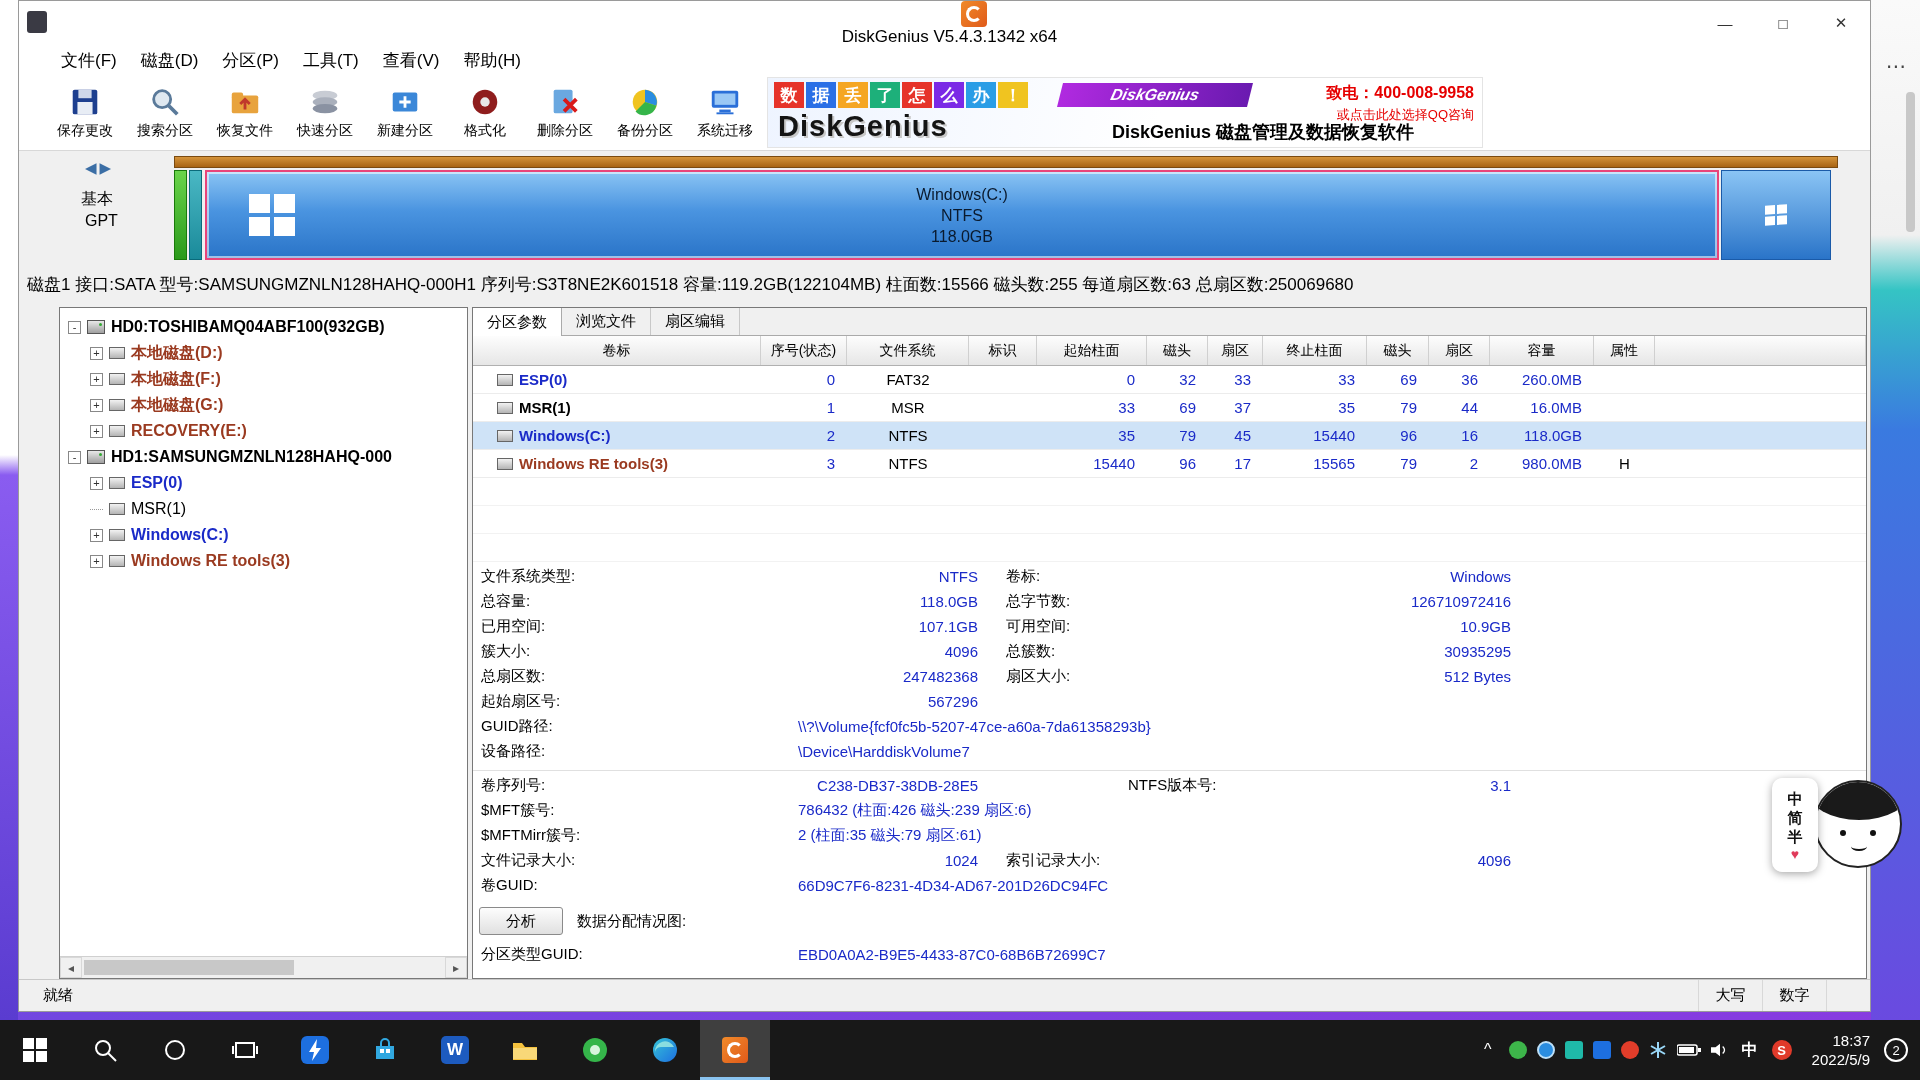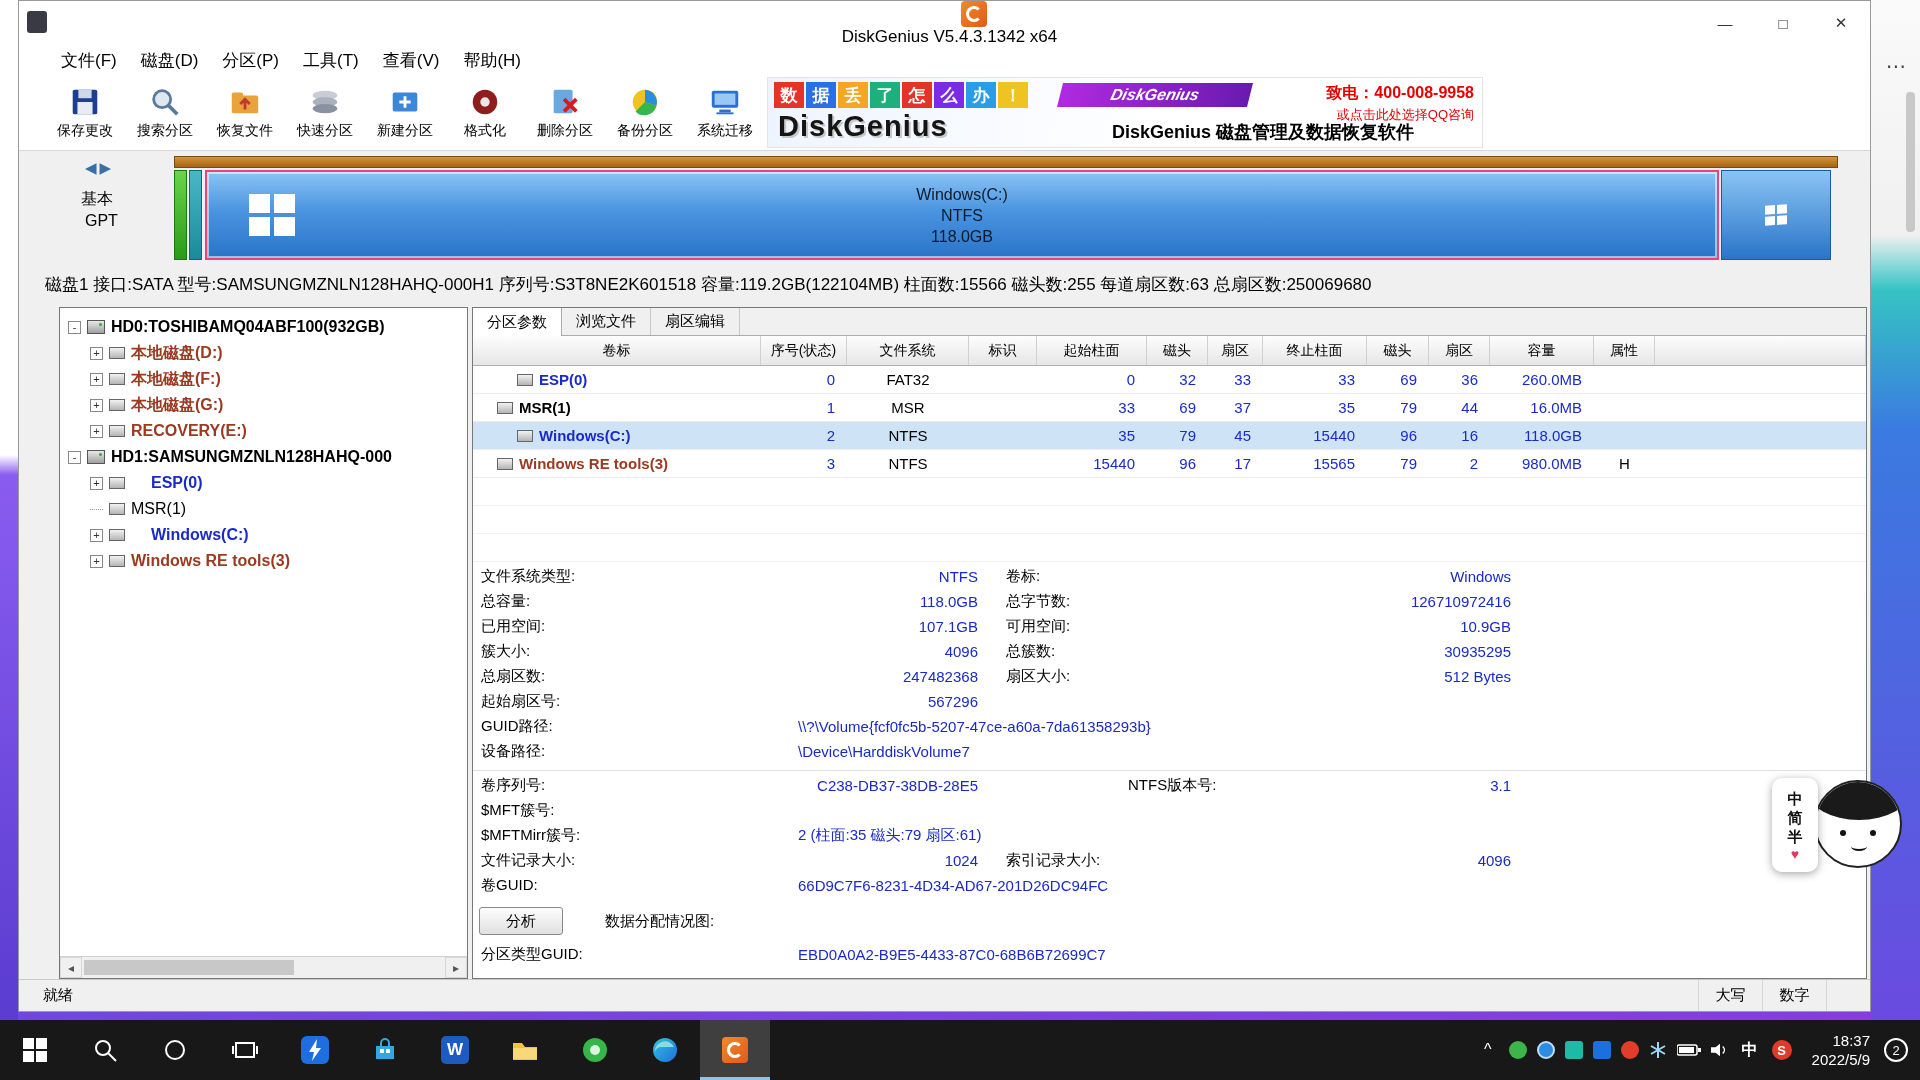--- a/index.html
+++ b/index.html
@@ -62,36 +62,36 @@
   .seg-main { left:186px; width:1514px; background:linear-gradient(180deg,#8ac4f4 0%,#4a94e0 45%,#2a74c8 100%);
     border:2px solid #e8447a; box-shadow:inset 0 0 0 2px rgba(255,255,255,.55); display:flex; align-items:center; justify-content:center; }
   .seg-re { left:1702px; width:110px; background:linear-gradient(180deg,#8ac4f4,#2a74c8); border:1px solid #1a5aa8;
     display:flex; align-items:center; justify-content:center; }
   .win-flag { display:grid; grid-template-columns:1fr 1fr; grid-template-rows:1fr 1fr; gap:4px; transform:skewY(-4deg); }
   .win-flag i { background:#fff; }
   .flag-lg { position:absolute; left:42px; top:50%; transform:translateY(-50%); width:46px; height:42px; }
   .flag-sm { width:22px; height:20px; gap:2px; }
   .seg-text { text-align:center; font-size:16px; color:#0a1a2e; line-height:21px; }
 
-  .diskinfo { height:32px; display:flex; align-items:center; padding-left:26px; font-size:17px; color:#000; background:#f0f0f0; white-space:nowrap; }
+  .diskinfo { height:32px; display:flex; align-items:center; padding-left:8px; font-size:17px; color:#000; background:#f0f0f0; white-space:nowrap; }
 
   
   .content { position:absolute; left:0; top:306px; width:100%; height:672px; }
 
   .tree-panel { position:absolute; left:40px; top:0; width:409px; height:672px; background:#fff; border:1px solid #787878; overflow:hidden; padding-top:6px; }
   .titem { height:26px; display:flex; align-items:center; padding-left:8px; font-size:16px; white-space:nowrap; }
   .titem.lvl1 { padding-left:30px; }
   .expander { width:13px; height:13px; border:1px solid #888; background:#fff; font-size:11px; line-height:11px; text-align:center; color:#333; margin-right:6px; flex:none; }
   .tree-dash { width:13px; height:13px; margin-right:6px; flex:none; position:relative; }
   .tree-dash::after { content:""; position:absolute; left:0; right:0; top:6px; border-top:1px dotted #999; }
   .hd-icon { width:18px; height:14px; background:linear-gradient(180deg,#e8e8e8,#a0a0a0); border:1px solid #555; margin-right:6px; flex:none; position:relative; }
   .hd-icon::after { content:""; position:absolute; right:2px; top:2px; width:3px; height:3px; background:#3a3; border-radius:50%; }
   .part-icon { display:inline-block; width:16px; height:12px; background:linear-gradient(180deg,#f2f2f2,#b4b4b4); border:1px solid #666; margin-right:6px; flex:none; }
   .c-maroon { color:#9a3a20; font-weight:bold; }
-  .c-blue { color:#1a2ac8; font-weight:bold;margin-left:20px; }
+  .c-blue { color:#1a2ac8; font-weight:bold; }
   .c-bold { color:#000; font-weight:bold; }
   .tree-scroll { position:absolute; left:0; bottom:0; width:100%; height:22px; background:#f0f0f0; border-top:1px solid #d0d0d0; }
   .ts-arrow { position:absolute; top:0; width:22px; height:21px; display:flex; align-items:center; justify-content:center; font-size:12px; color:#555; background:#f0f0f0; border:1px solid #d8d8d8; }
   .ts-left { left:0; } .ts-right { right:0; }
   .ts-thumb { position:absolute; left:24px; top:3px; width:210px; height:15px; background:#c8c8c8; }
 
   .right-panel { position:absolute; left:453px; top:0; width:1395px; height:672px; background:#fff; border:1px solid #787878; overflow:hidden; }
   .tabs { height:28px; background:#f0f0f0; display:flex; border-bottom:1px solid #aaa; }
   .tab { padding:0 14px; font-size:15px; display:flex; align-items:center; color:#000; border-right:1px solid #c8c8c8; }
   .tab.active { background:#fff; margin-bottom:-1px; border-right:1px solid #aaa; }
@@ -111,21 +111,21 @@
   .drow { display:grid; grid-template-columns:170px 335px 185px 348px 1fr; height:25px; align-items:center; font-size:15px; }
   .dl { padding-left:8px; color:#000; white-space:nowrap; }
   .dl2 { padding-left:28px; }
   .dv { text-align:right; color:#1a2ac8; white-space:nowrap; }
   .drow.wide { grid-template-columns:170px 1fr; }
   .drow.wide .dv { text-align:left; padding-left:155px; }
   .drow.shift .dl2 { padding-left:150px; }
   .block2 { border-top:1px solid #e0e0e0; margin-top:6px; padding-top:2px; }
   .analyze-row { display:flex; align-items:center; gap:14px; margin:8px 0 0 6px; height:30px; }
   .analyze-btn { width:84px; height:28px; font-size:15px; background:linear-gradient(180deg,#fdfdfd,#e0e0e0); border:1px solid #8a8a8a; border-radius:3px; font-family:inherit; }
-  .alloc-label { font-size:15px; color:#000;margin-left:28px; }
+  .alloc-label { font-size:15px; color:#000; }
   .partial { margin-top:6px; }
 
   .statusbar { position:absolute; left:0; bottom:0; width:100%; height:32px; background:#f0f0f0; border-top:1px solid #c8c8c8; display:flex; align-items:center; font-size:15px; color:#000; }
   .sb-ready { margin-left:24px; }
   .sb-right { margin-left:auto; display:flex; height:100%; }
   .sb-cell { width:64px; display:flex; align-items:center; justify-content:center; border-left:1px solid #d8d8d8; }
   .sb-spacer { width:44px; border-left:1px solid #d8d8d8; }
 
   
   .taskbar { position:absolute; left:0; top:1020px; width:1920px; height:60px; background:#181818; display:flex; align-items:center; z-index:10; }
@@ -514,20 +514,21 @@
 
           <div class="block2">
             <div class="drow shift">
                 <span class="dl">卷序列号:</span>
                 <span class="dv">C238-DB37-38DB-28E5</span>
                 <span class="dl dl2">NTFS版本号:</span>
                 <span class="dv">3.1</span>
               </div>
             <div class="drow wide">
                 <span class="dl">$MFT簇号:</span>
+                <span class="dv">786432 (柱面:426 磁头:239 扇区:6)</span>
               </div>
             <div class="drow wide">
                 <span class="dl">$MFTMirr簇号:</span>
                 <span class="dv">2 (柱面:35 磁头:79 扇区:61)</span>
               </div>
             <div class="drow">
                 <span class="dl">文件记录大小:</span>
                 <span class="dv">1024</span>
                 <span class="dl dl2">索引记录大小:</span>
                 <span class="dv">4096</span>

